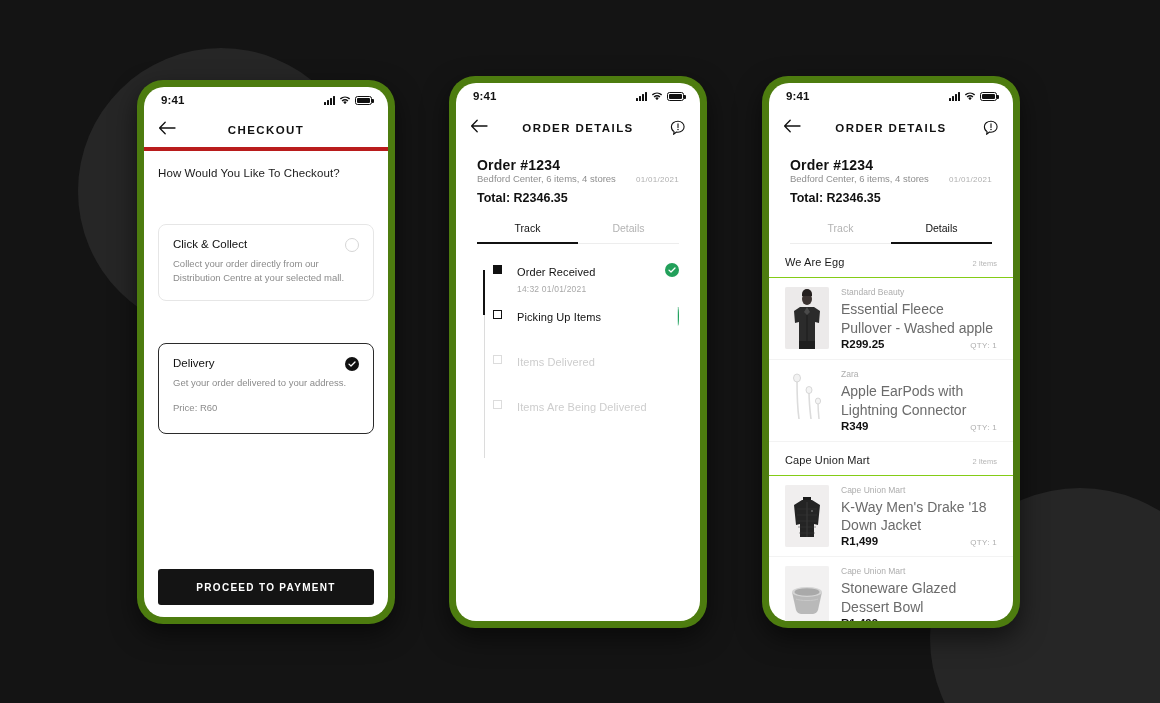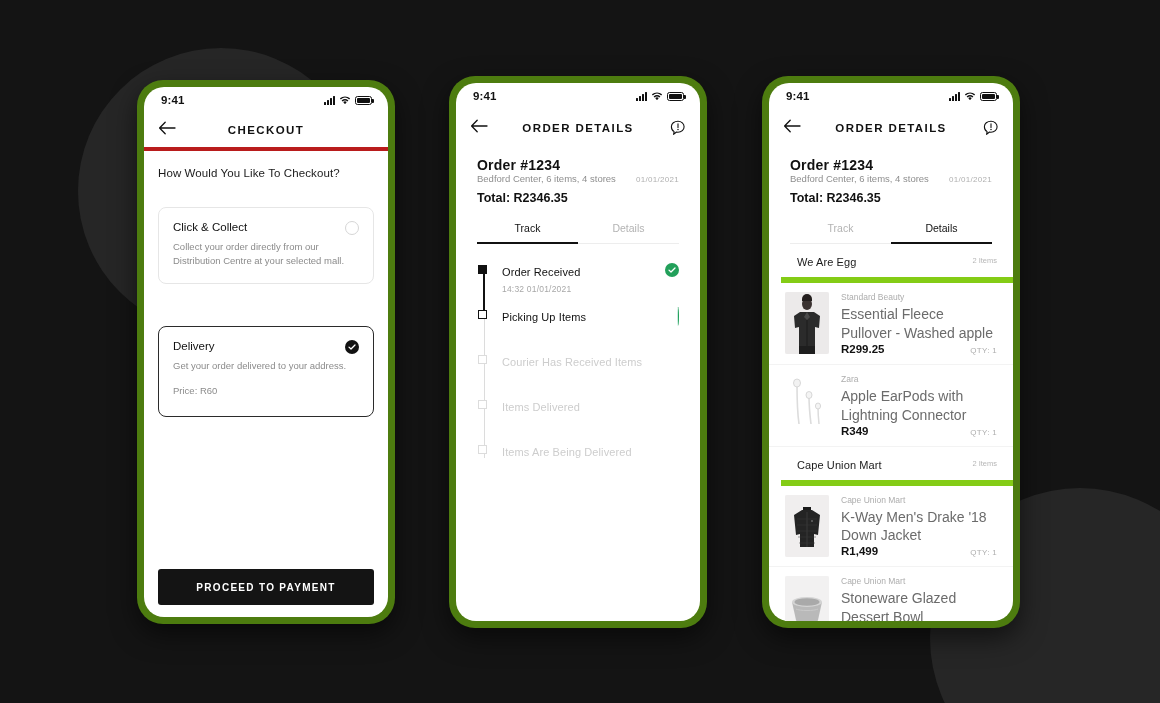--- a/index.html
+++ b/index.html
@@ -66,21 +66,21 @@
   .nav-title {
     position: absolute; left: 0; right: 0; text-align: center;
     font-size: 11.5px; font-weight: bold; letter-spacing: 1.4px; color: #111;
   }
   .back-arrow { width: 18px; height: 18px; position: relative; z-index: 2; cursor: pointer; }
   .back-arrow svg { display:block; }
   .info-btn { margin-left: auto; z-index: 2; width: 16px; height: 16px; cursor: pointer; }
 
   
   .p1-body { flex: 1; display: flex; flex-direction: column; padding: 0 14px; }
-  .question { font-size: 11.5px; color: #1a1a1a; margin: 16px 0 0; letter-spacing: .1px; }
+  .question { font-size: 11.5px; color: #1a1a1a; margin: 16px 0 17px; letter-spacing: .1px; }
   .opt-card {
     border: 1px solid #e6e6e6; border-radius: 8px;
     padding: 13px 14px 15px;
     position: relative;
     margin-bottom: 14px;
     margin-top: 28px;
   }
   .opt-card.selected { border: 1.4px solid #2b2b2b; padding-bottom: 20px; }
   .opt-title { font-size: 11.5px; color: #111; margin-bottom: 7px; }
   .opt-desc { font-size: 9.5px; line-height: 1.45; color: #8b8b8b; }
@@ -109,42 +109,41 @@
   
   .tabs { display: flex; margin-top: 11px; border-bottom: 1px solid #ededed; }
   .tab {
     flex: 1; text-align: center; padding: 6px 0 8px;
     font-size: 10.5px; color: #b3b3b3; cursor: pointer;
     border-bottom: 2px solid transparent; margin-bottom: -1px;
   }
   .tab.active { color: #111; border-bottom-color: #111; }
 
   
-  .track { padding: 18px 0 0 1px; position: relative; flex: 1; }
+  .track { padding: 18px 0 0 16px; position: relative; flex: 1; }
   .track-line { position: absolute; left: 28px; top: 26px; width: 1px; height: 188px; background: #dcdcdc; }
   .track-line-done { position: absolute; left: 27px; top: 26px; width: 2px; height: 45px; background: #111; }
   .step { display: flex; align-items: flex-start; padding: 0 21px 0 21px; height: 45px; position: relative; }
   .step-box { width: 9px; height: 9px; flex: 0 0 9px; margin-top: 3px; border: 1.4px solid #111; background: #fff; position: relative; z-index: 2; }
   .step-box.filled { background: #111; }
   .step-box.pale { border-color: #dcdcdc; }
   .step-txt { margin-left: 15px; flex: 1; }
   .step-label { font-size: 11px; color: #111; letter-spacing: .1px; }
   .step-label.muted { color: #cdcdcd; }
   .step-time { font-size: 8.5px; color: #a8a8a8; margin-top: 4px; letter-spacing: .2px; }
   .step-status { margin-left: auto; margin-top: 1px; }
   .check-badge { width: 14px; height: 14px; border-radius: 50%; background: #22a05a; display: flex; align-items: center; justify-content: center; }
   .spinner { width: 14px; height: 14px; border-radius: 50%; border: 1.8px solid #c9ece0; border-top-color: #22a05a; border-right-color: #22a05a; }
 
   
   .details { flex: 1; overflow: hidden; }
   .store-head {
-    display: flex; justify-content: space-between; align-items: flex-start;
+    display: flex; justify-content: space-between; align-items: flex-end;
     padding: 12px 16px 9px;
-    border-bottom: 6px solid #84cc16;
-    margin-left: 12px;
+    border-bottom: 1px solid #84cc16;
   }
   .store-name { font-size: 11px; color: #1a1a1a; letter-spacing: .1px; }
   .store-count { font-size: 7.5px; color: #b6b6b6; }
   .prod-row { display: flex; padding: 9px 16px 9px 16px; border-bottom: 1px solid #f3f3f3; }
   .thumb { width: 44px; height: 62px; flex: 0 0 44px; border-radius: 2px; overflow: hidden; background: #f2f2f2; }
   .thumb svg { display: block; width: 100%; height: 100%; }
   .prod-info { margin-left: 12px; flex: 1; min-width: 0; display: flex; flex-direction: column; }
   .prod-brand { font-size: 8.5px; color: #adadad; }
   .prod-name { font-size: 14px; color: #6b6b6b; line-height: 1.35; margin-top: 3px; }
   .prod-foot { display: flex; justify-content: space-between; align-items: flex-end; margin-top: auto; }
@@ -283,26 +282,20 @@
         <div class="step">
           <span class="step-box"></span>
           <span class="step-txt">
             <span class="step-label">Picking Up Items</span>
           </span>
           <span class="step-status">
             <span class="spinner"></span>
           </span>
         </div>
 
-        <div class="step">
-          <span class="step-box pale"></span>
-          <span class="step-txt">
-            <span class="step-label muted">Courier Has Received Items</span>
-          </span>
-        </div>
 
         <div class="step">
           <span class="step-box pale"></span>
           <span class="step-txt">
             <span class="step-label muted">Items Delivered</span>
           </span>
         </div>
 
         <div class="step">
           <span class="step-box pale"></span>

